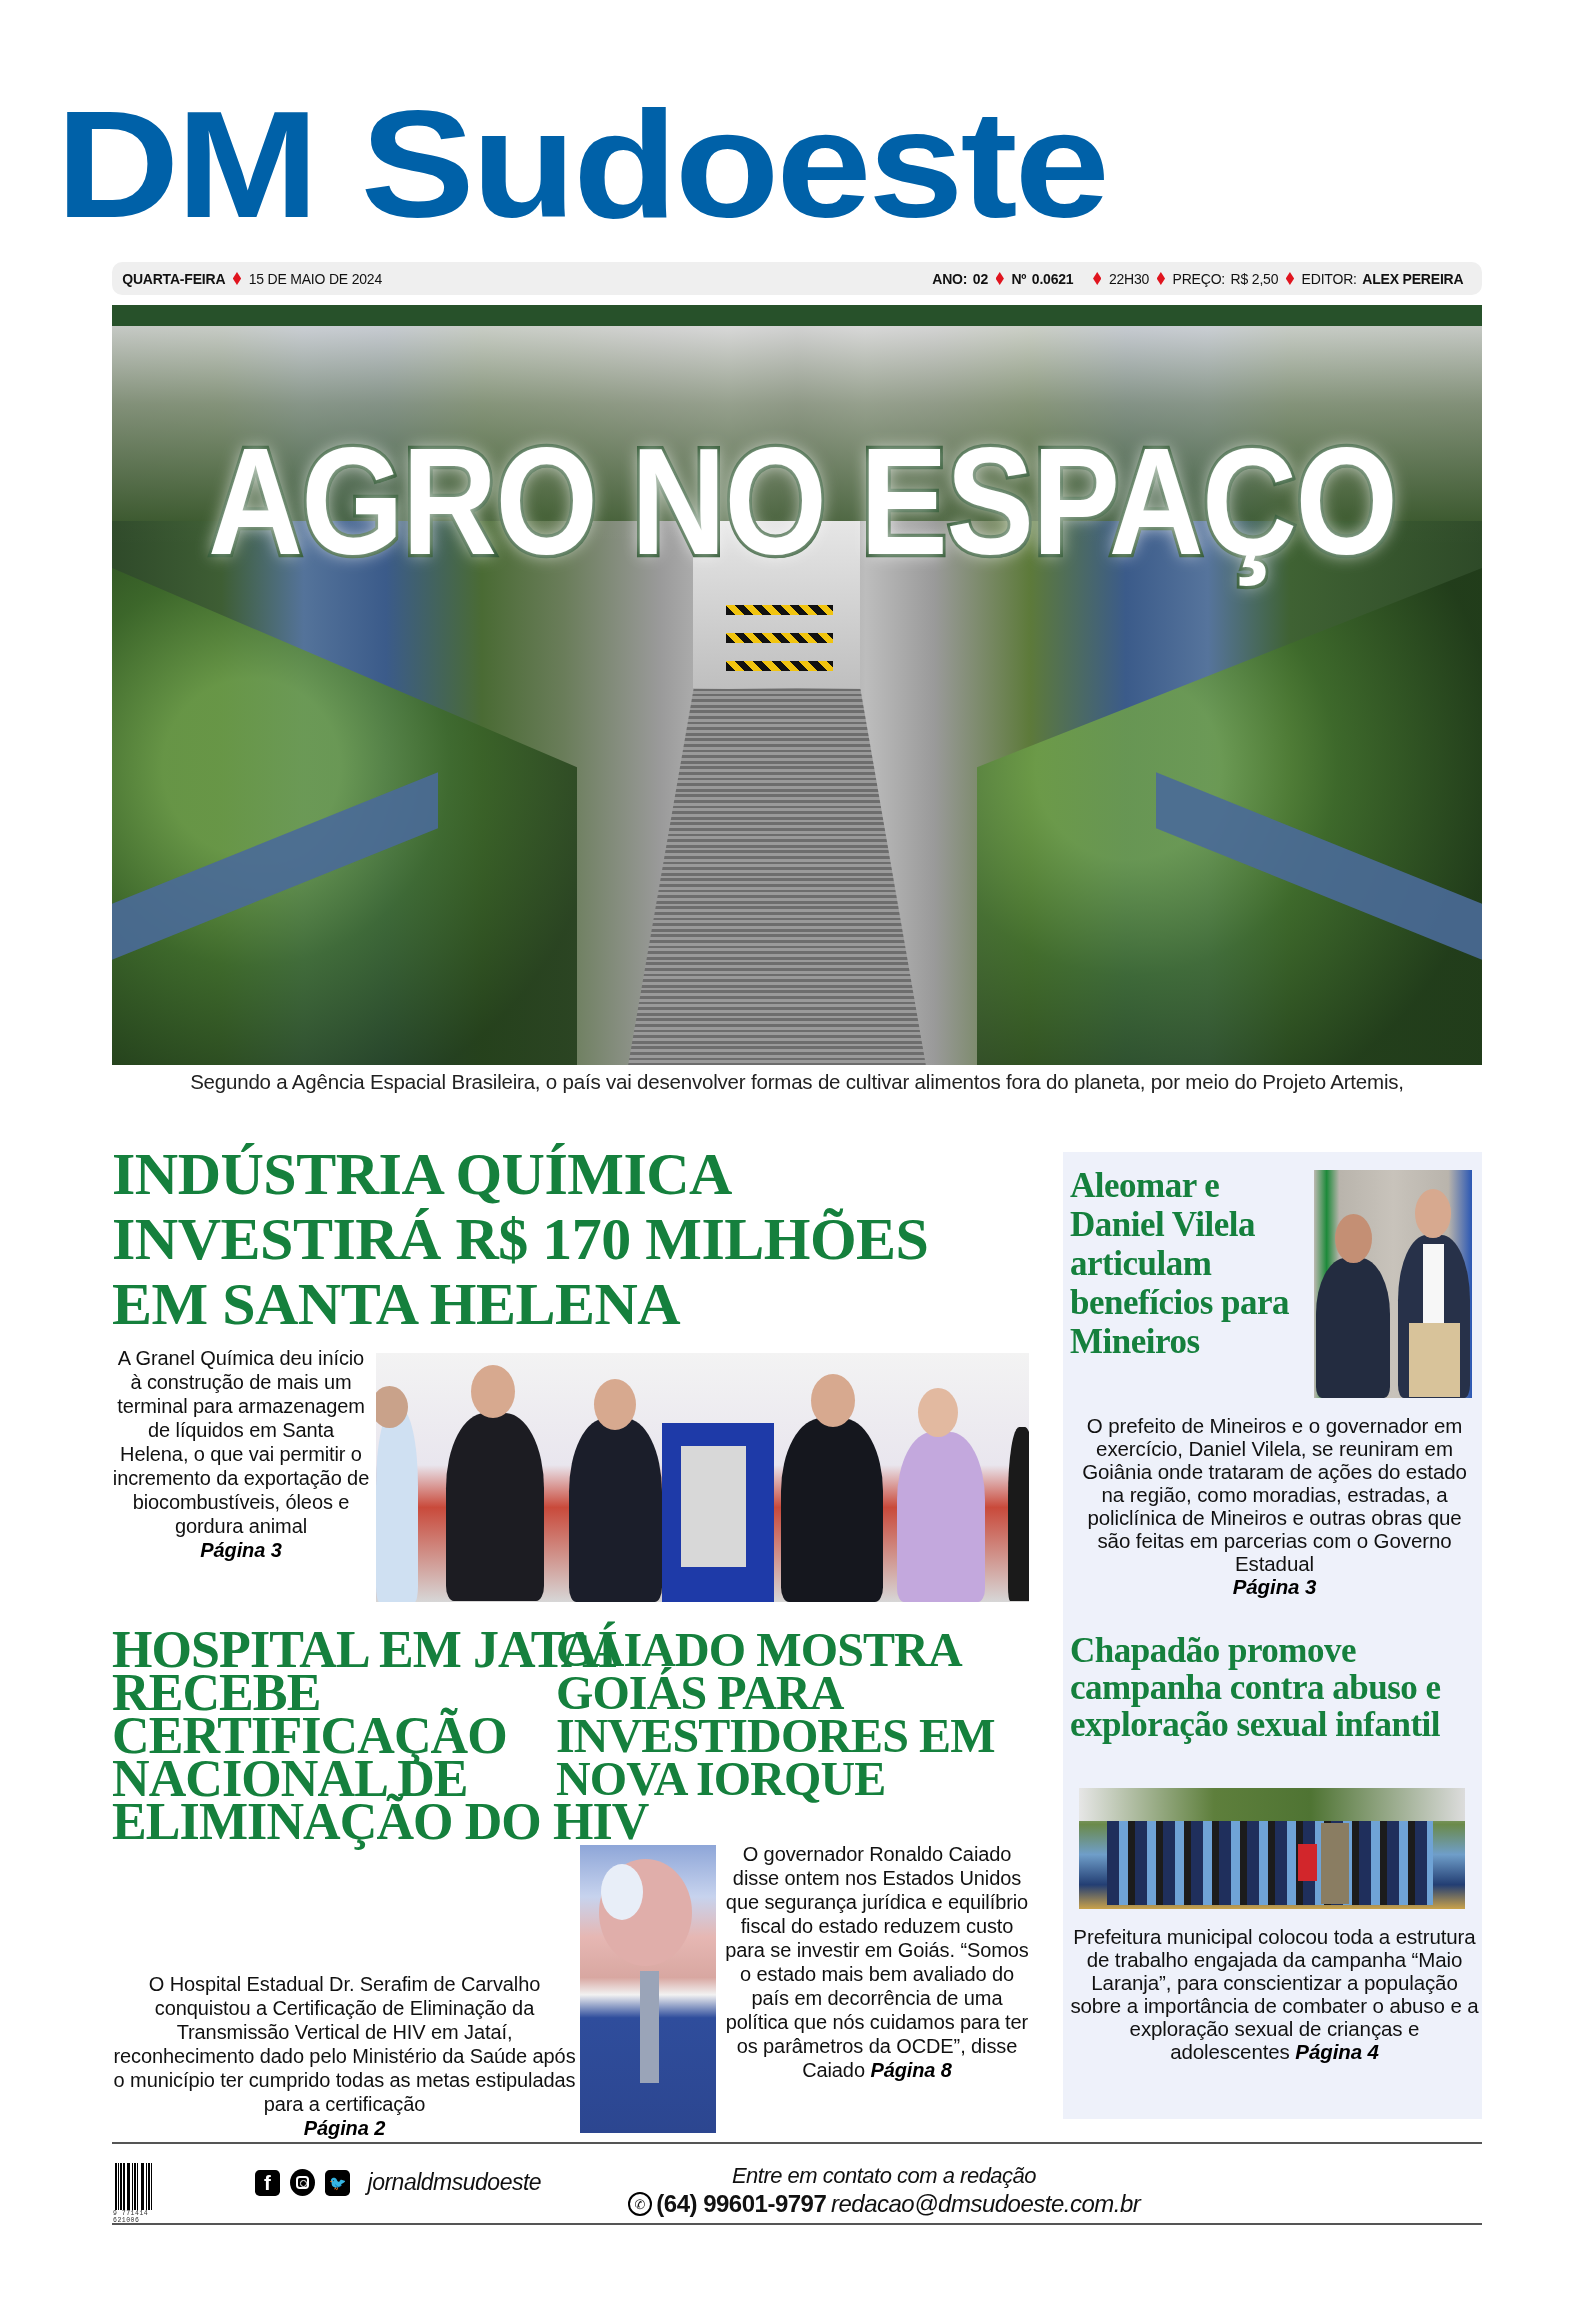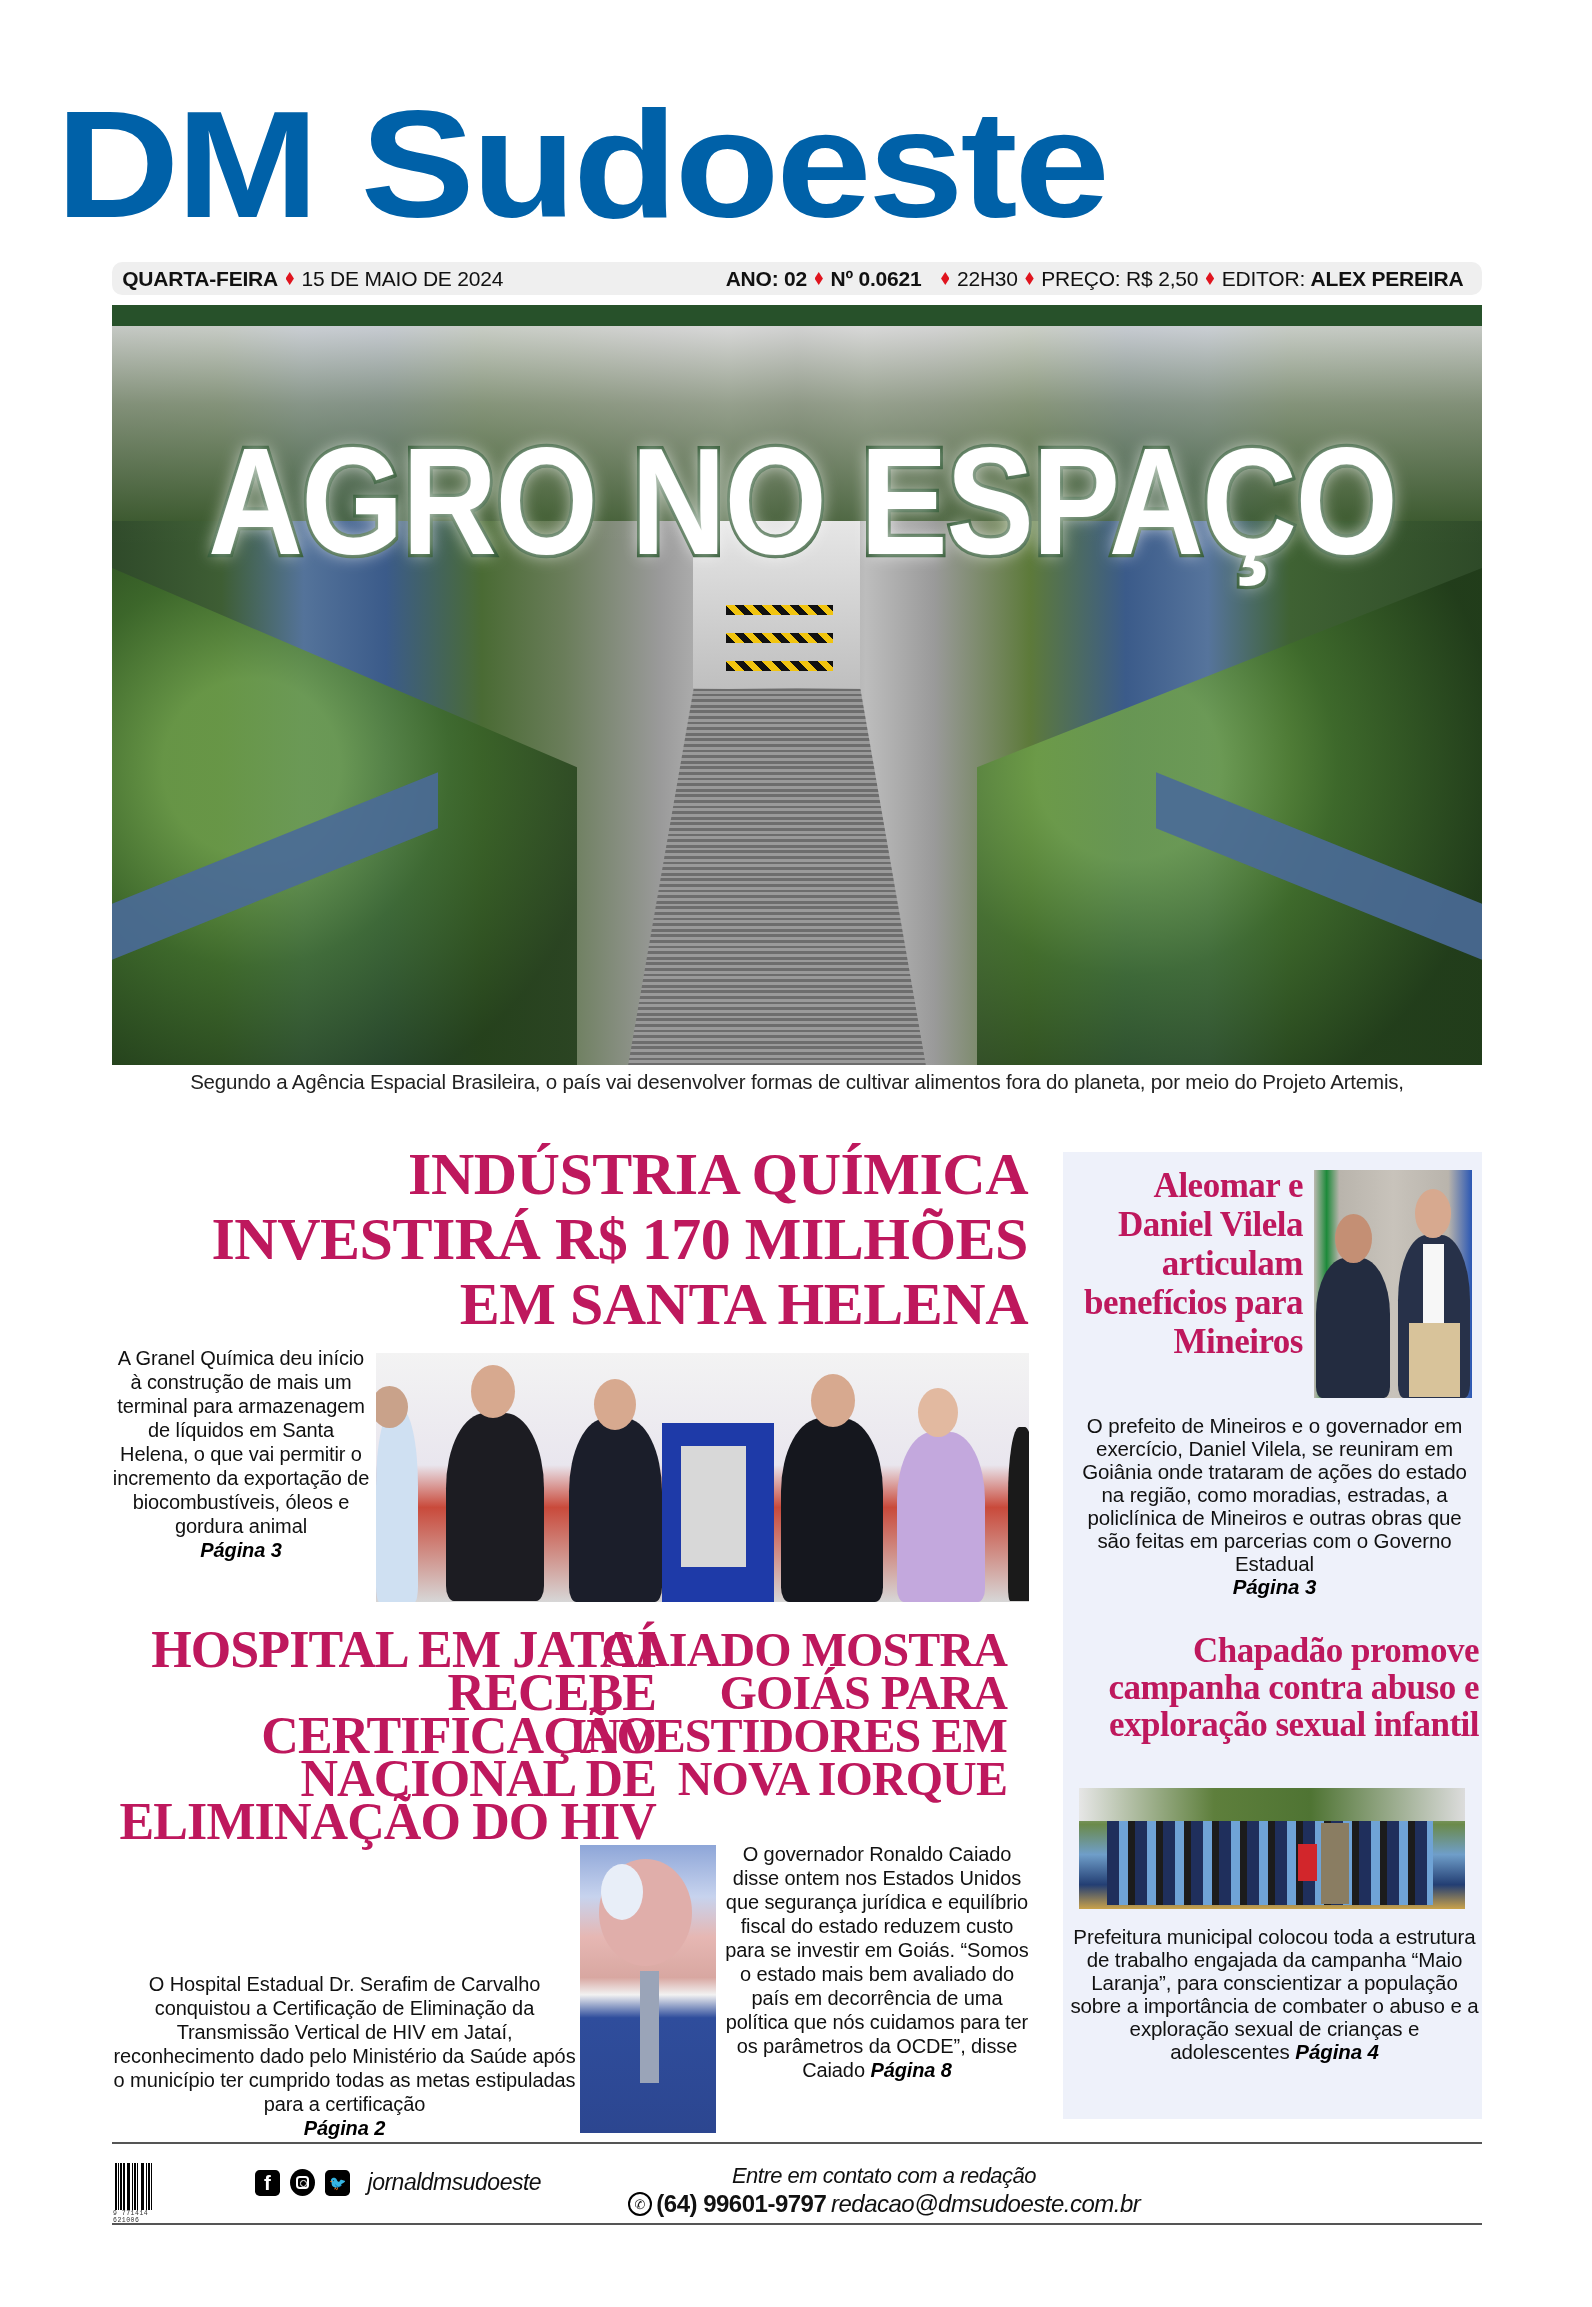--- a/index.html
+++ b/index.html
@@ -25,21 +25,21 @@
       white-space: nowrap;
     }
 
     
     .infobar {
       left: 112px; top: 262px; width: 1370px; height: 33px;
       background: #EFEFEF; border-radius: 10.2px;
       display: flex; align-items: center; justify-content: space-between;
       padding: 0 18.6px 0 10.2px;
       font-family: "Liberation Sans", sans-serif;
-      font-size: 21px; color: #111;
+      font-size: 14px; color: #111;
       letter-spacing: -0.2px;
     }
     .infobar .grp { display: flex; align-items: center; gap: 5.6px; white-space: nowrap; }
     .infobar b { font-weight: 700; }
     .infobar .light { font-weight: 400; }
     .diamond {
       display: inline-block; width: 8.4px; height: 13px;
       background: #E0141E;
       clip-path: polygon(50% 0, 100% 50%, 50% 100%, 0 50%);
       margin: 0 1.9px;
@@ -101,21 +101,21 @@
       text-align: center;
       font-family: "Liberation Sans", sans-serif;
       font-size: 20.5px; line-height: 25px; color: #222;
       letter-spacing: -0.2px;
     }
     .pg { font-weight: 700; font-style: italic; color: #000; }
 
     
     .hl {
       font-family: "Liberation Serif", serif;
-      font-weight: 700; color: #be185d; text-align: right;
+      font-weight: 700; color: #15803d; text-align: left;
     }
     .body-txt {
       font-family: "Liberation Sans", sans-serif;
       color: #111; text-align: center;
       letter-spacing: -0.1px;
     }
 
     
     .s1-title { left: 112px; top: 1142px; width: 916px; font-size: 60px; line-height: 65px; letter-spacing: -0.5px; }
     .s1-text { left: 112px; top: 1346px; width: 258px; font-size: 20px; line-height: 24px; }

